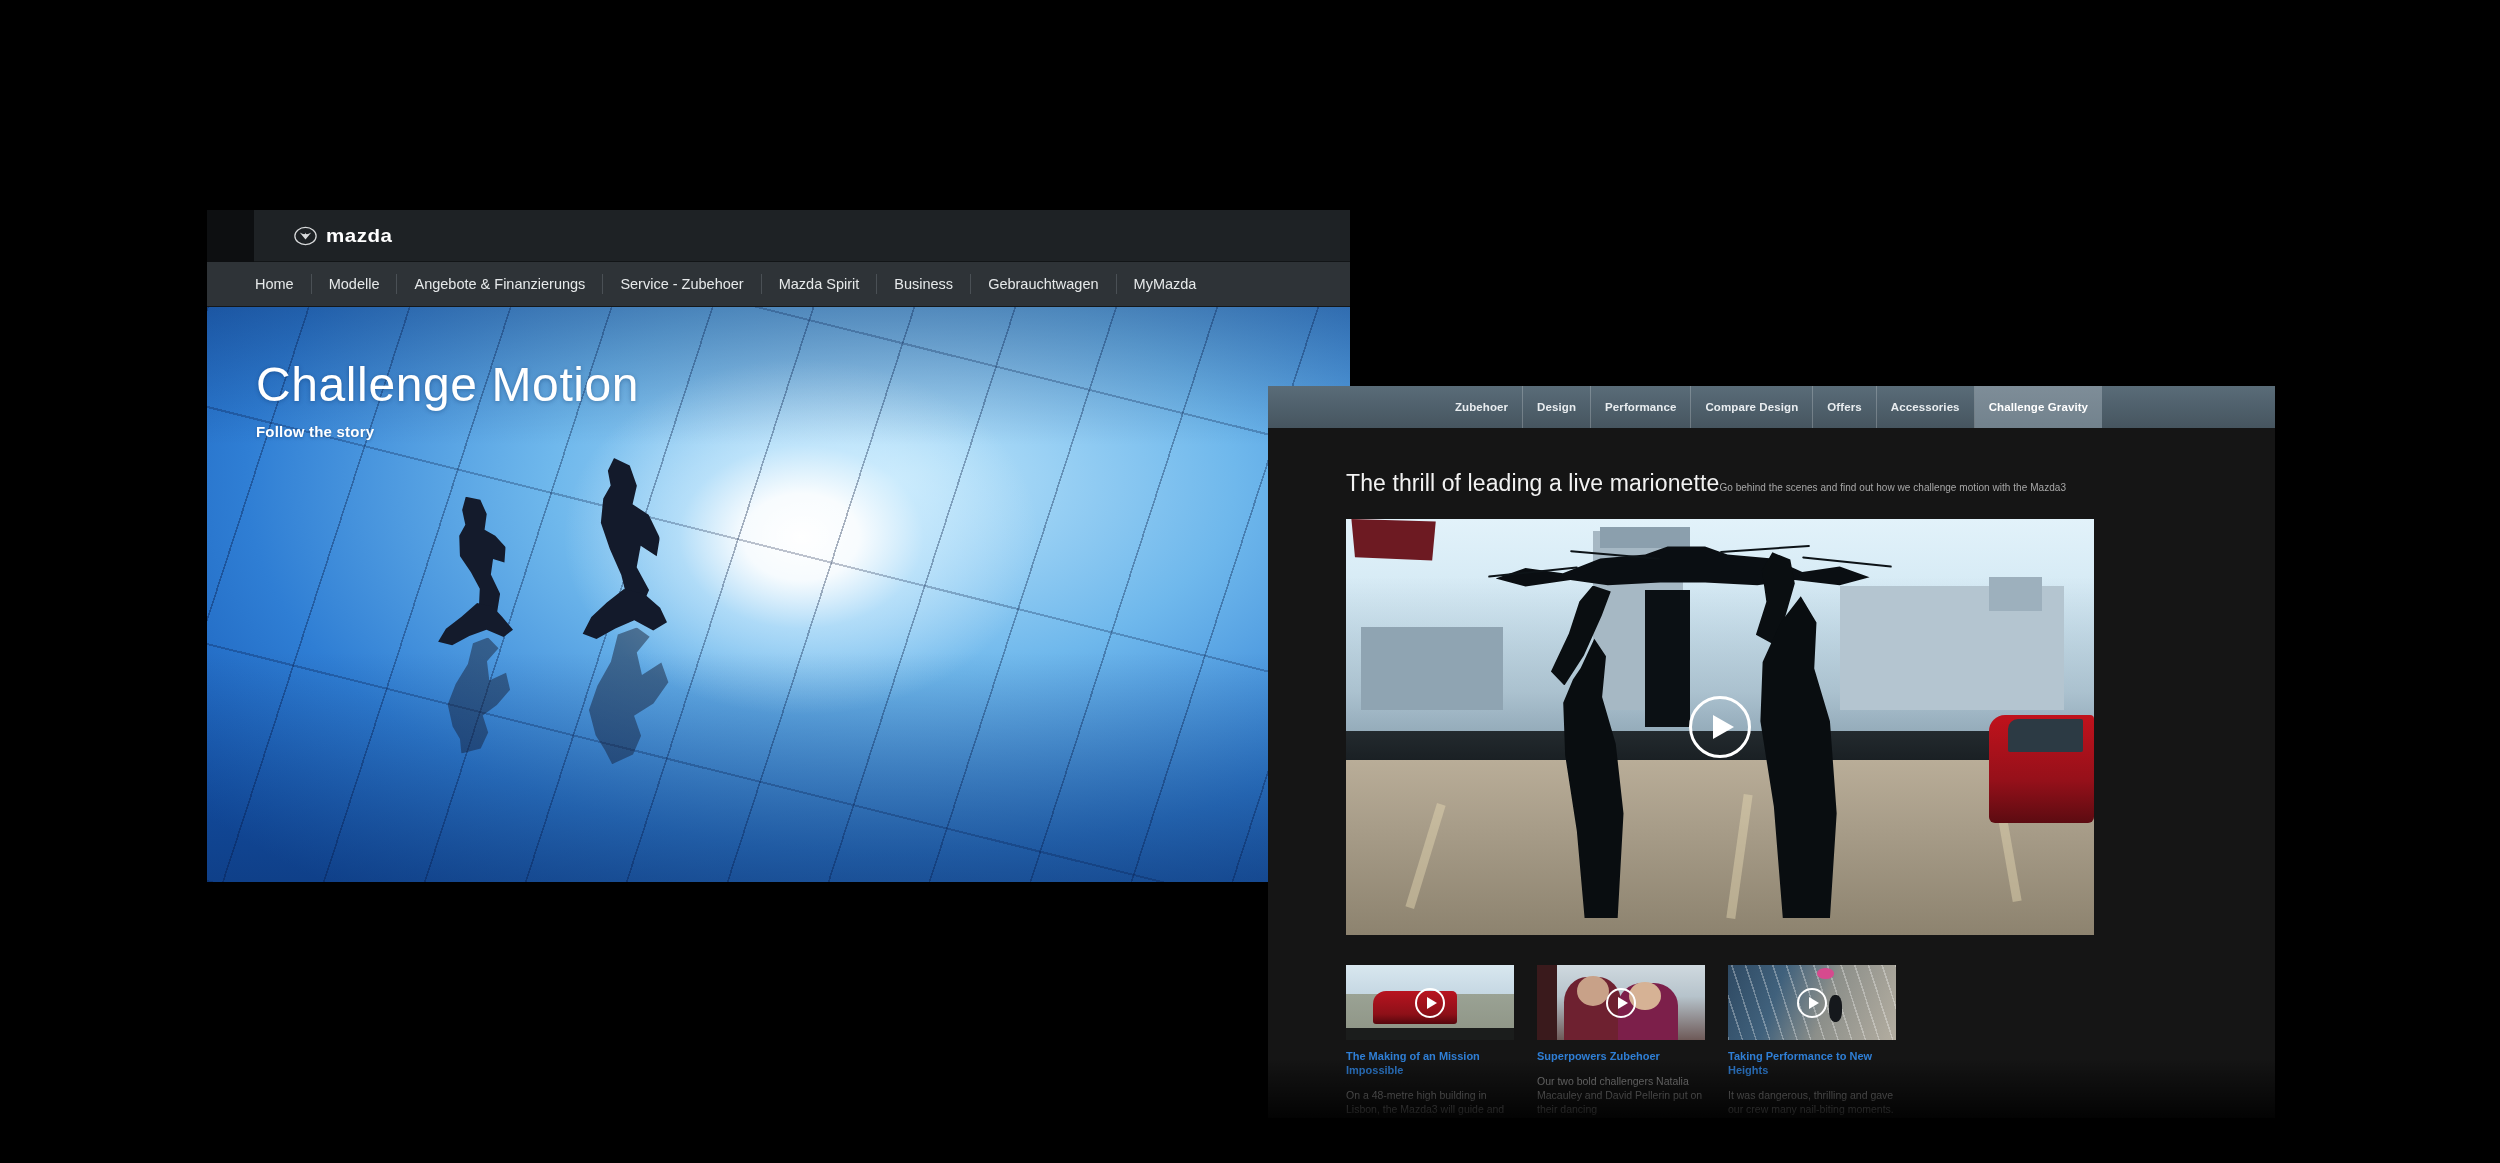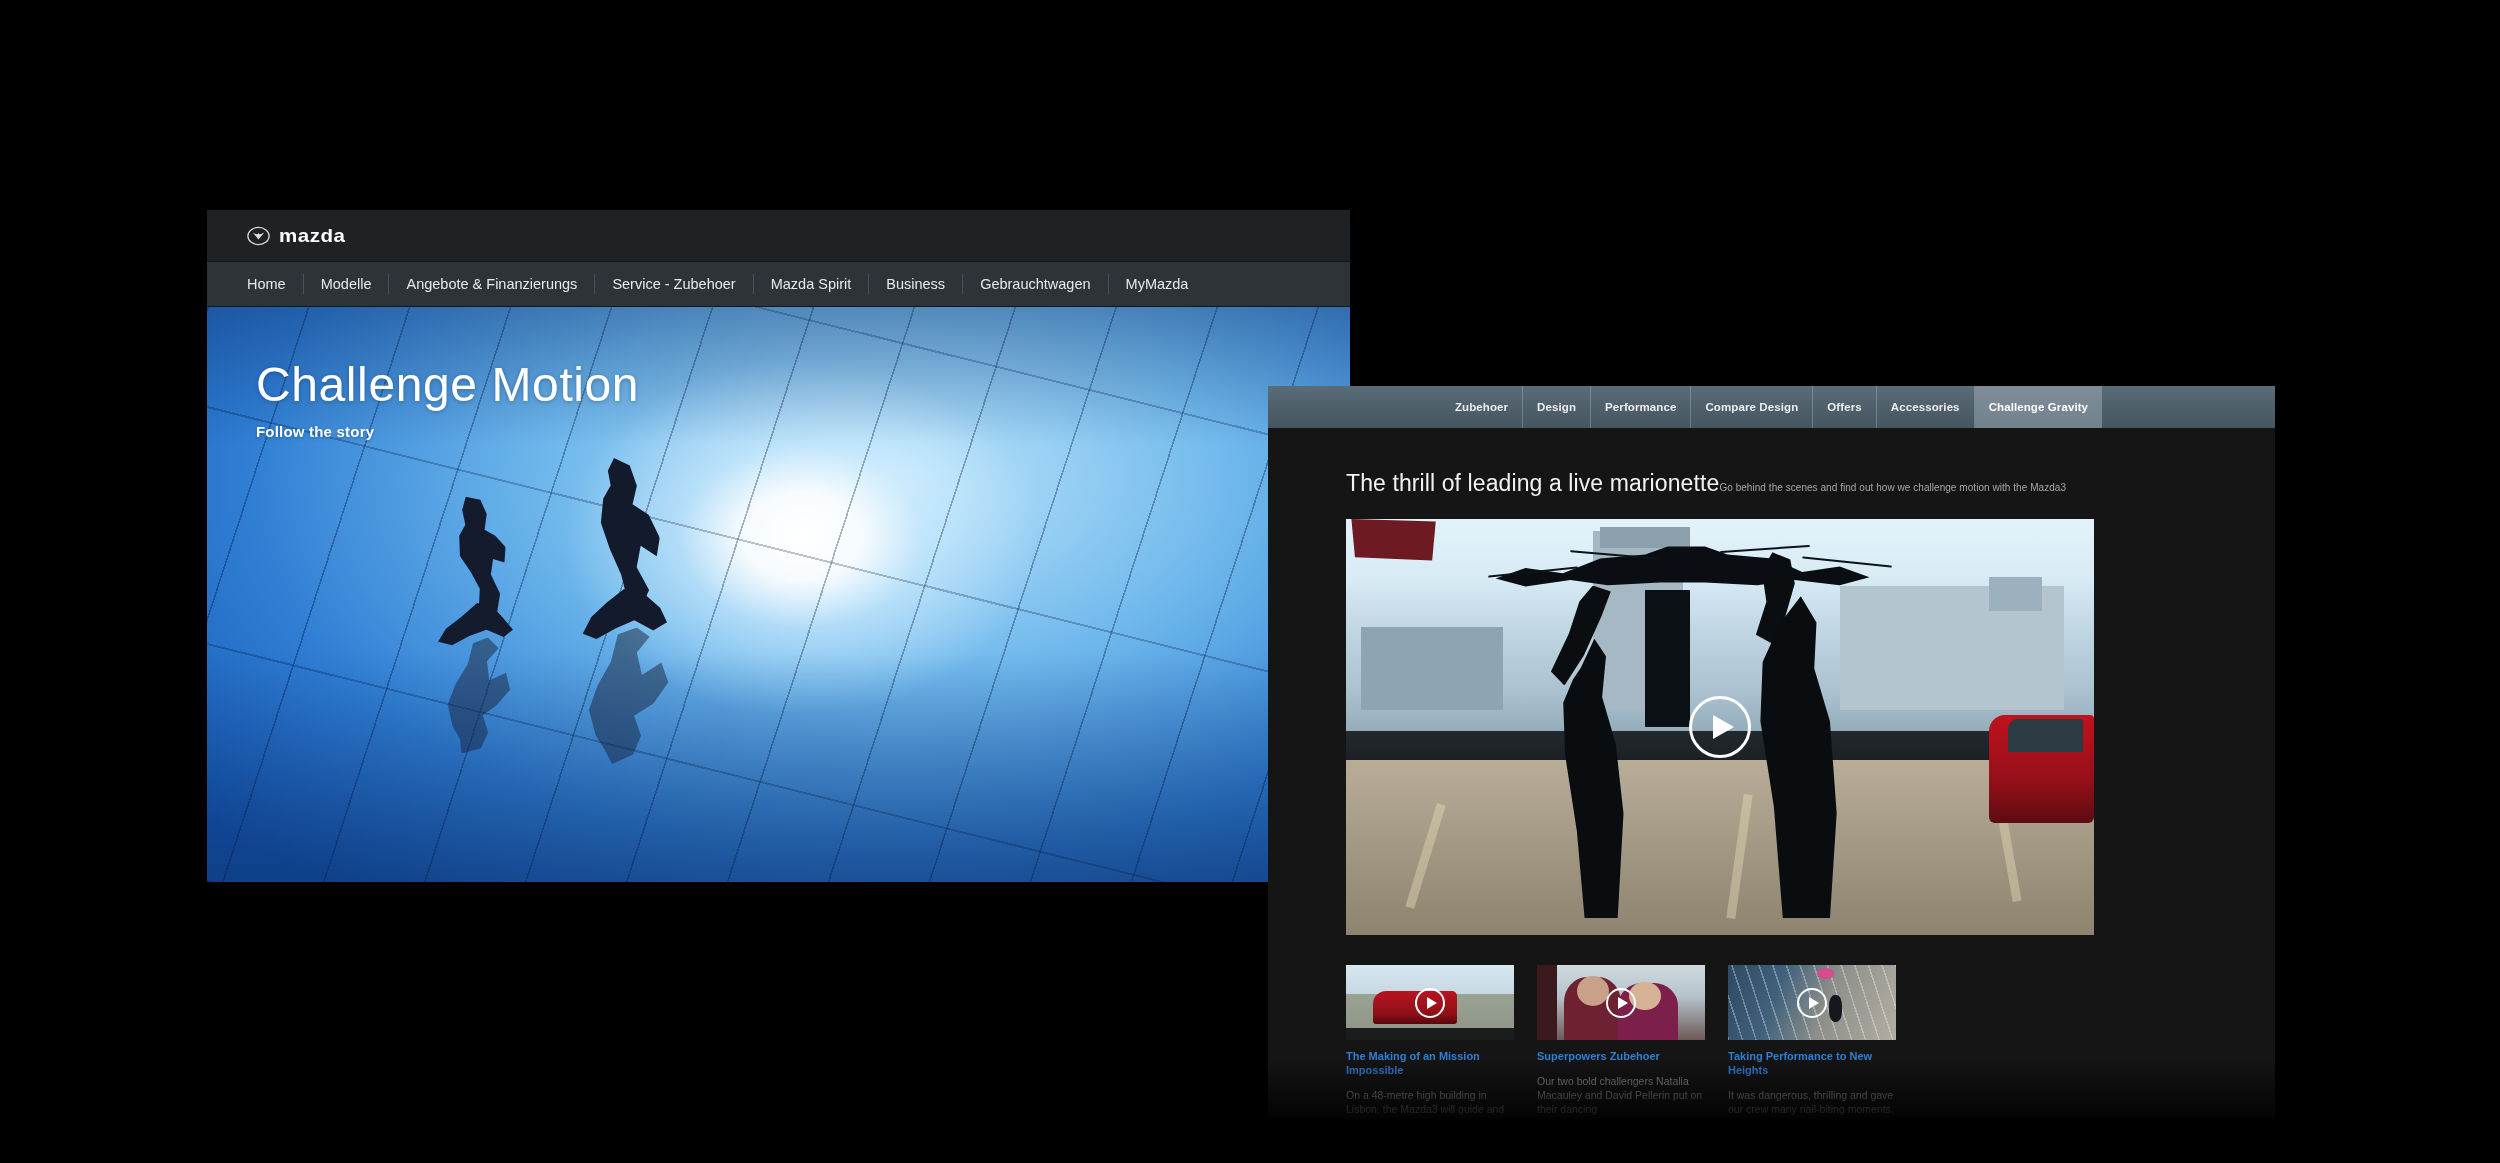--- a/index.html
+++ b/index.html
@@ -12,34 +12,35 @@
   #stage { position:relative; width:2500px; height:1163px; background:#000; }
 
   
   #win1 {
     position:absolute; left:207px; top:210px; width:1143px; height:672px;
     background:#0d0f11; overflow:hidden;
   }
   #w1-topbar {
     height:52px; background:#1e2225; position:relative;
     border-bottom:1px solid #121517;
+    margin-left:47px;
   }
   .mazda-logo {
     position:absolute; left:40px; top:50%; transform:translateY(-50%);
     display:flex; align-items:center; gap:9px;
   }
   .mazda-mark { width:23px; height:23px; display:block; }
   .mazda-word {
     color:#ffffff; font-size:19px; font-weight:bold; letter-spacing:.5px;
     font-family:"Liberation Sans", sans-serif;
     transform:scaleX(1.08); transform-origin:left center;
   }
   #w1-nav {
     height:45px; background:#2e3337; display:flex; align-items:center;
-    padding-left:28px; border-bottom:1px solid #15181a;
+    padding-left:36px; border-bottom:1px solid #15181a;
   }
   .navitem {
     color:#e6e9ea; font-size:14.5px; padding:0 17px; line-height:20px;
     border-right:1px solid #4a5055; white-space:nowrap; cursor:pointer;
   }
   .navitem:first-child { padding-left:12px; }
   .navitem:last-child { border-right:none; }
 
   
   #w1-hero { position:relative; height:575px; overflow:hidden; }

